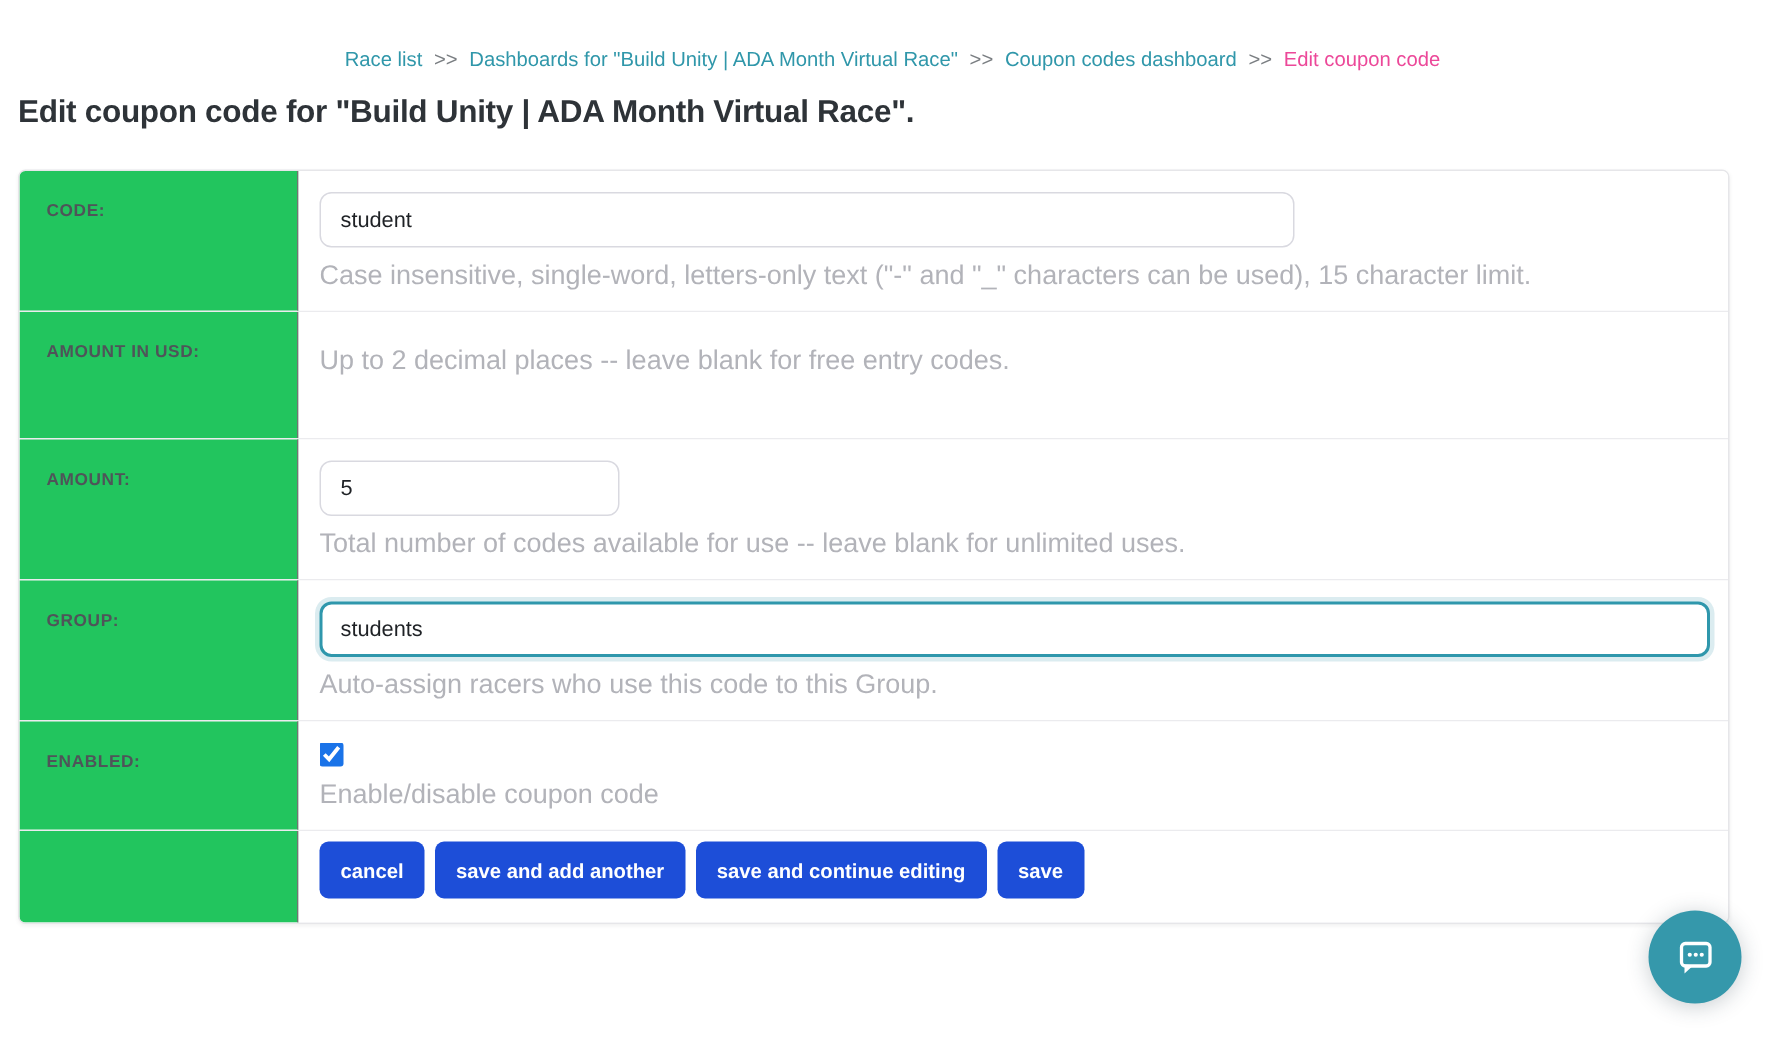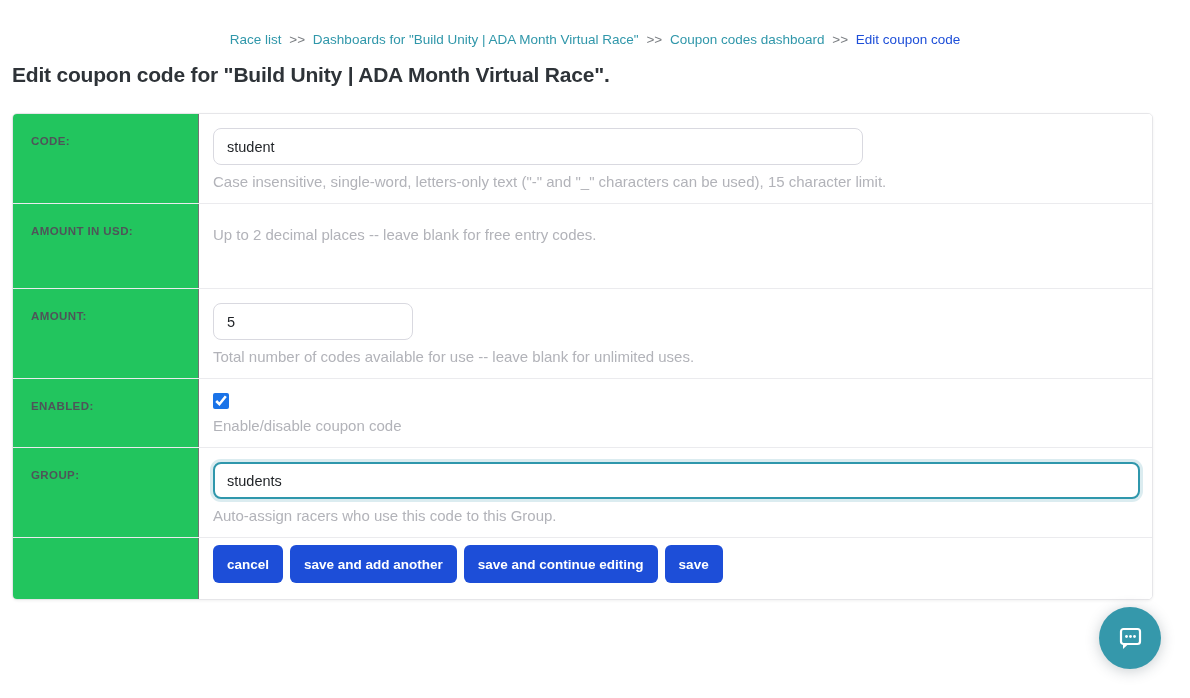--- a/index.html
+++ b/index.html
@@ -16,21 +16,21 @@
     text-align: center;
     font-size: 13.5px;
     color: #6e7276;
   }
   .breadcrumb a {
     color: #3097aa;
     text-decoration: none;
     cursor: pointer;
   }
   .breadcrumb .sep { color: #7a7e82; margin: 0 4px; }
-  .breadcrumb .current { color: #1d4ed8; }
+  .breadcrumb .current { color: #ec4899; }
 
   
   .page-title {
     margin: 16px 12px 0 12px;
     font-size: 21px;
     font-weight: bold;
     color: #2e3338;
     letter-spacing: -0.2px;
   }
 
@@ -81,21 +81,21 @@
   .text-input.w-wide   { width: 650px; }
   .text-input.w-narrow { width: 200px; }
   .text-input.w-full   { width: 100%; max-width: 928px; }
   .text-input.focused {
     border: 2px solid #2f97ac;
     box-shadow: 0 0 0 3px rgba(53,152,171,0.18);
     padding: 0 12px;
   }
   .help-text {
     margin-top: 8px;
-    font-size: 15px;
+    font-size: 18px;
     color: #b2b3b9;
   }
   .checkbox {
     width: 16px; height: 16px;
     accent-color: #1a73e8;
     cursor: pointer;
     display: block;
   }
   .row-min-1 { min-height: 86px; }
   .row-min-2 { min-height: 85px; }
@@ -172,37 +172,37 @@
   <div class="form-row row-min-2">
     <div class="label-cell">
       <span class="field-label">AMOUNT:</span>
     </div>
     <div class="content-cell">
       <input type="text" class="text-input w-narrow" value="5" style="">
       <div class="help-text">Total number of codes available for use -- leave blank for unlimited uses.</div>
     </div>
   </div>
 
+  <div class="form-row row-min-2">
+    <div class="label-cell">
+      <span class="field-label">GROUP:</span>
+    </div>
+    <div class="content-cell">
+      <input type="text" class="text-input w-full focused" value="students" style="">
+      <div class="help-text">Auto-assign racers who use this code to this Group.</div>
+    </div>
+  </div>
+
   <div class="form-row row-enabled">
     <div class="label-cell">
       <span class="field-label">ENABLED:</span>
     </div>
     <div class="content-cell">
       <input type="checkbox" class="checkbox" checked="checked" style="">
       <div class="help-text">Enable/disable coupon code</div>
-    </div>
-  </div>
-
-  <div class="form-row row-min-2">
-    <div class="label-cell">
-      <span class="field-label">GROUP:</span>
-    </div>
-    <div class="content-cell">
-      <input type="text" class="text-input w-full focused" value="students" style="">
-      <div class="help-text">Auto-assign racers who use this code to this Group.</div>
     </div>
   </div>
 
   <div class="form-row row-buttons">
     <div class="label-cell"></div>
     <div class="content-cell button-bar">
       <button class="btn">cancel</button>
       <button class="btn">save and add another</button>
       <button class="btn">save and continue editing</button>
       <button class="btn">save</button>

